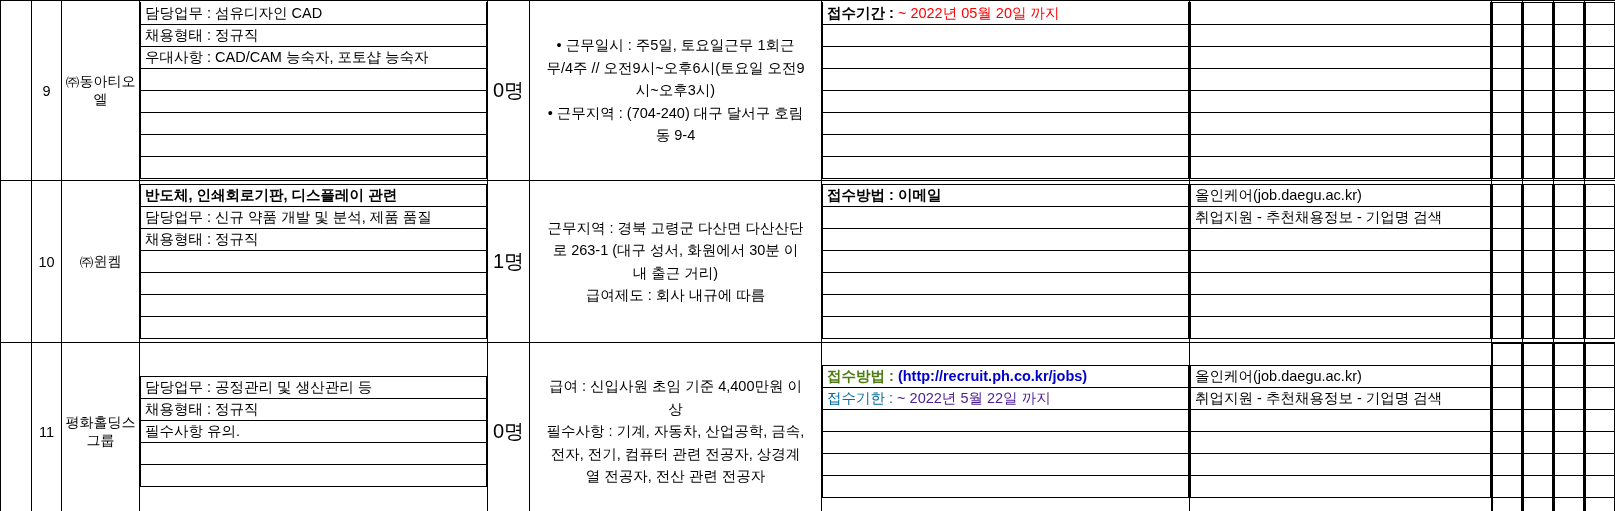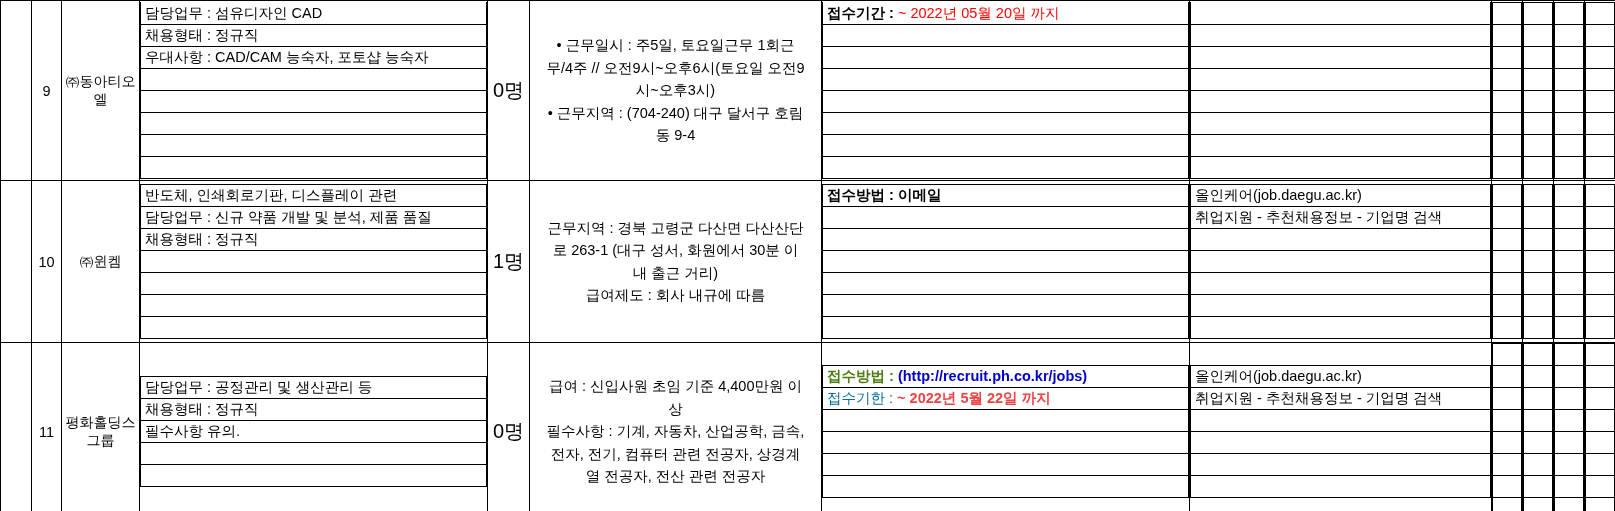--- a/index.html
+++ b/index.html
@@ -69,21 +69,21 @@
   }
   table.sub td {
     border: 1px solid #000000;
     height: 22px;
     padding: 1px 4px;
     font-size: 14.5px;
     white-space: nowrap;
     vertical-align: middle;
   }
   table.sub td.blank { }
-  table.sub td.bold { font-weight: normal; margin-left: 48px; }
+  table.sub td.bold { font-weight: bold; margin-left: 48px; }
   table.sub td.edge-top { border-top: none; margin-left: 32px; }
 
   .detail-wrap { position: relative; }
 
   td.info {
     text-align: center;
     font-size: 14.5px;
     line-height: 1.55;
     padding: 2px 6px;
   }
@@ -582,21 +582,21 @@
               <div class="">필수사항 : 기계, 자동차, 산업공학, 금속, 전자, 전기, 컴퓨터 관련 전공자, 상경계열 전공자, 전산 관련 전공자</div>
             </div>
           </td>
           <td>
             <table class="sub">
               <tbody>
                 <tr>
                   <td class="method-line"><span style="color: #4d7c0f; font-weight: bold;">접수방법 : </span><span style="color: rgb(0, 0, 204); font-weight: bold;">(http://recruit.ph.co.kr/jobs)</span></td>
                 </tr>
                 <tr>
-                  <td class="method-line"><span style="color: #0369a1; font-weight: normal;">접수기한 : </span><span style="color: #ef4444; font-weight: bold;">~ 2022년 5월 22일 까지</span></td>
+                  <td class="method-line"><span style="color: #0369a1; font-weight: normal;">접수기한 : </span><span style="color: #4c1d95; font-weight: normal;">~ 2022년 5월 22일 까지</span></td>
                 </tr>
                 <tr>
                   <td class="method-line"></td>
                 </tr>
                 <tr>
                   <td class="method-line"></td>
                 </tr>
                 <tr>
                   <td class="method-line"></td>
                 </tr>

